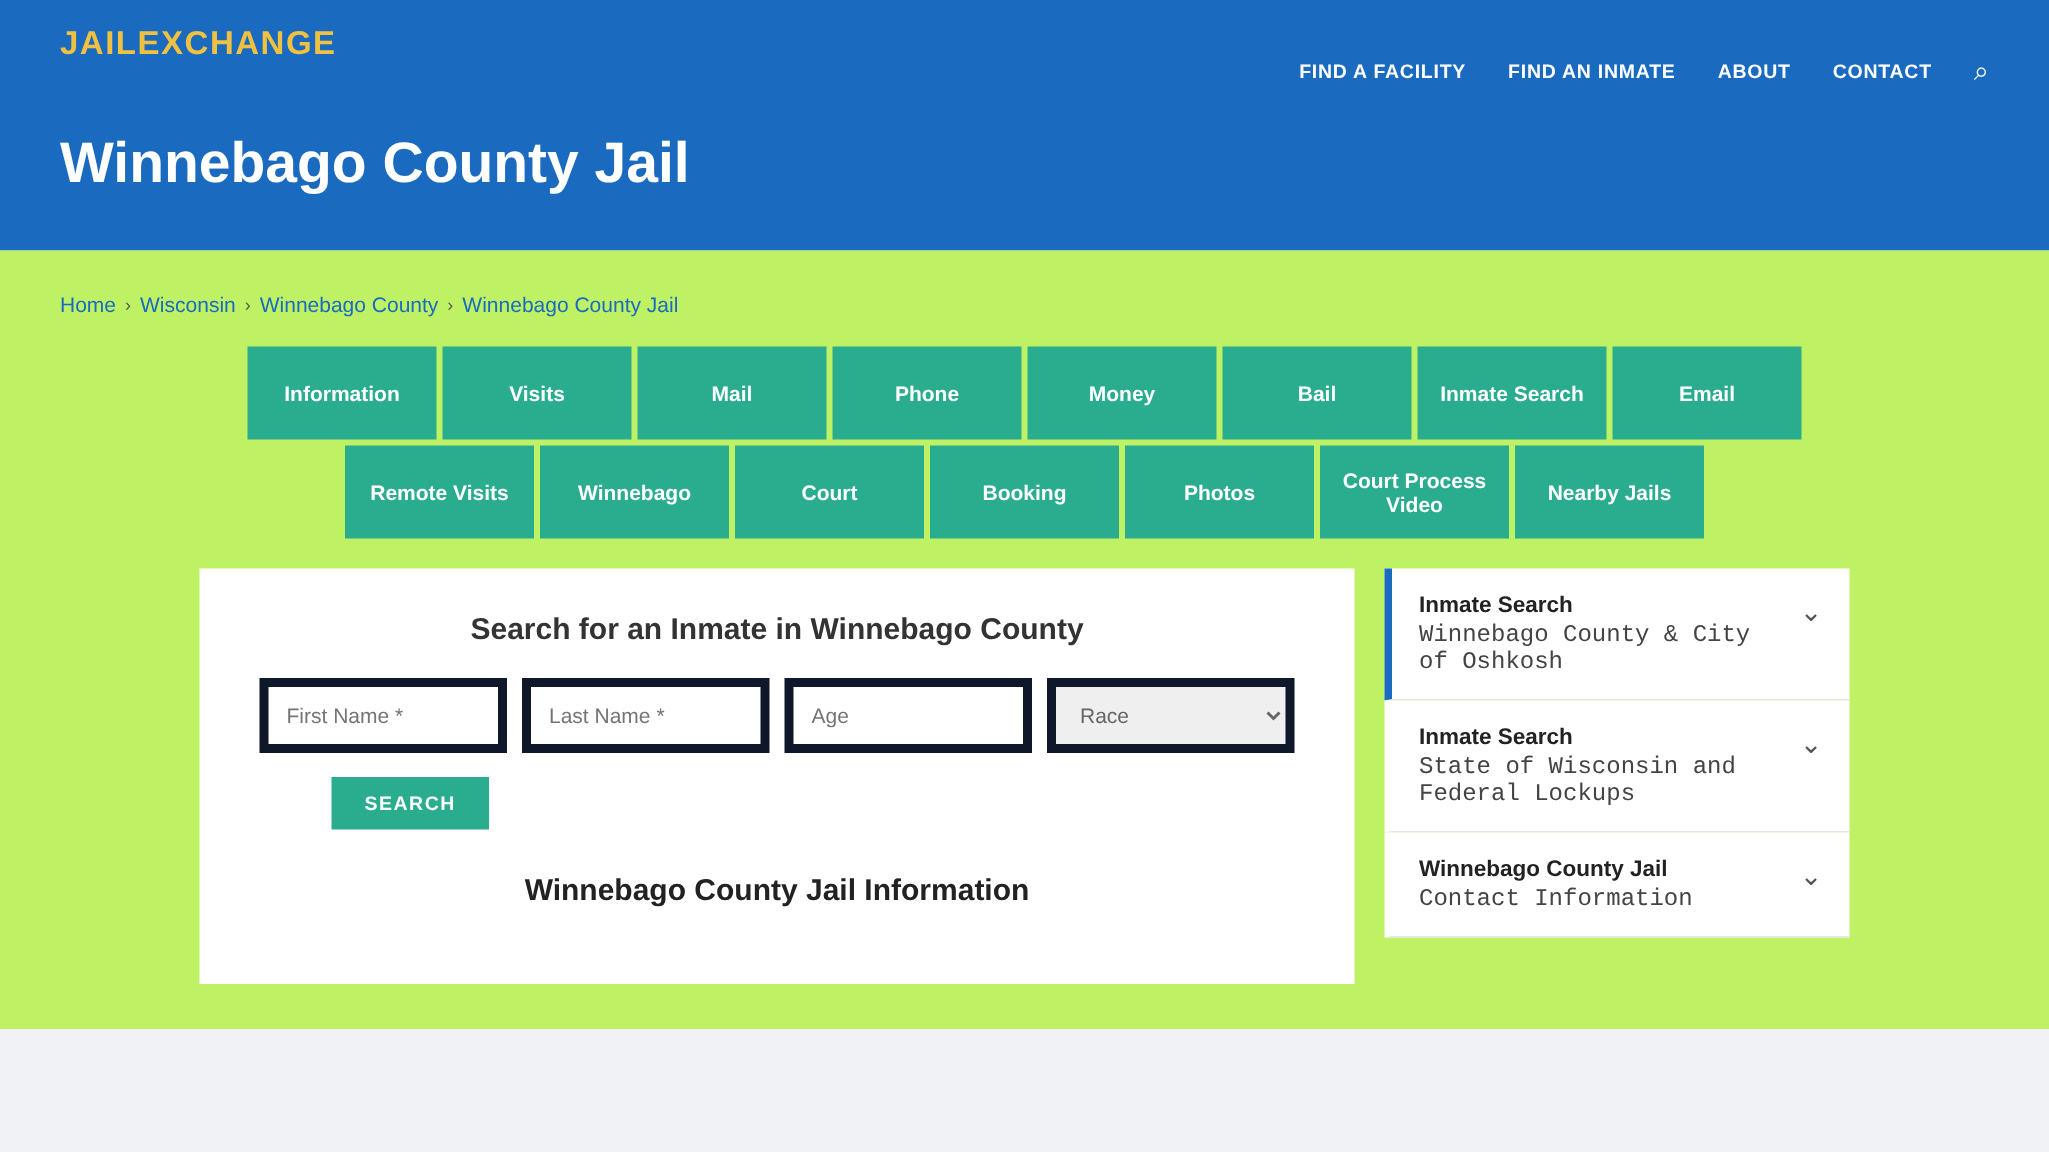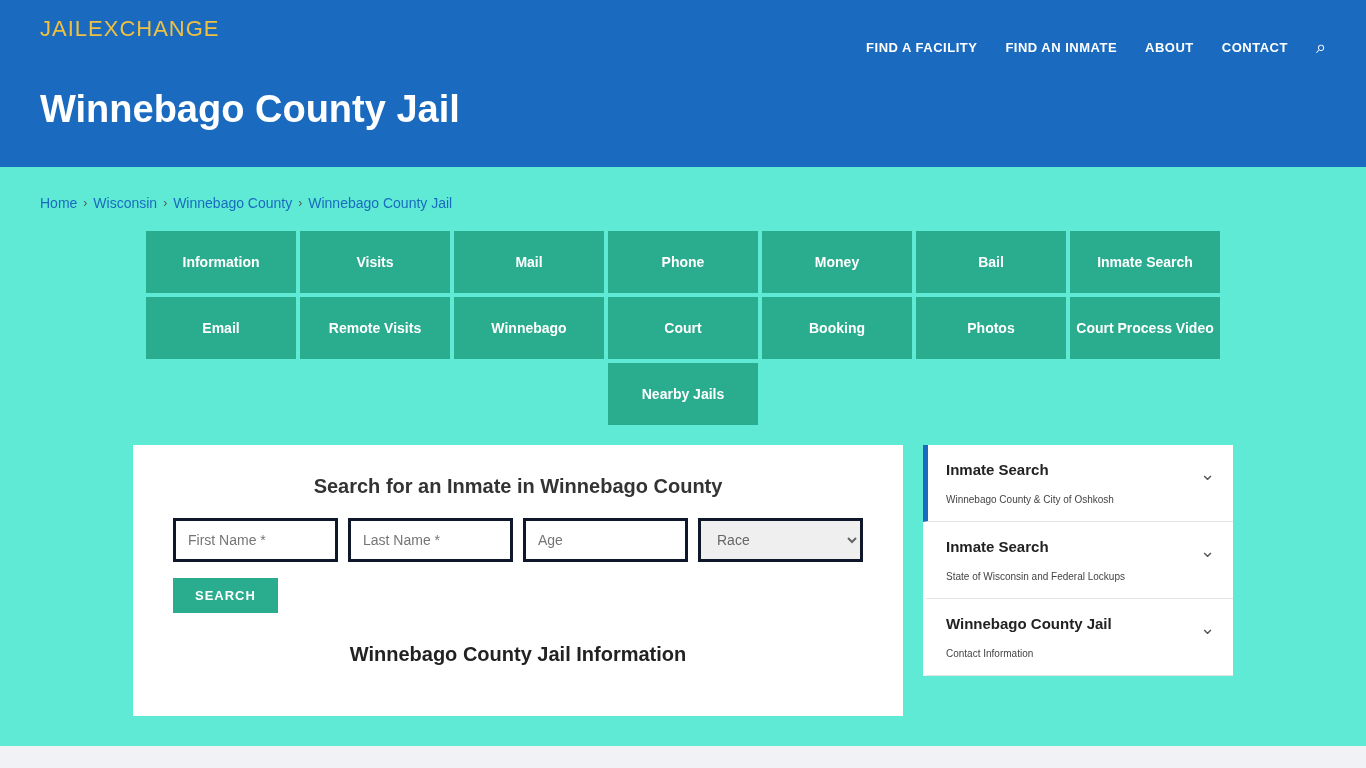--- a/index.html
+++ b/index.html
@@ -9,21 +9,21 @@
     .navbar {
       background: #1a6bbf;
       display: flex;
       align-items: center;
       justify-content: space-between;
       padding: 0 40px;
       height: 58px;
     }
     .navbar-logo {
       font-size: 22px;
-      font-weight: 400;
+      font-weight: 700;
       color: #fff;
       letter-spacing: 1px;
     }
     .navbar-logo span { color: #f0c040; }
     .navbar-links {
       display: flex;
       align-items: center;
       gap: 28px;
       margin-top: 36px;
     }
@@ -47,21 +47,21 @@
       padding: 30px 40px 36px 40px;
     }
     .hero h1 {
       color: #fff;
       font-size: 38px;
       font-weight: 800;
     }
 
     
     .main-wrapper {
-      background: #5eead4;
+      background: #bef264;
       padding: 18px 40px 30px 40px;
     }
 
     
     .breadcrumb {
       display: flex;
       align-items: center;
       gap: 6px;
       font-size: 14px;
       padding: 10px 0 20px 0;
@@ -85,21 +85,21 @@
       max-width: 1100px;
       margin-left: auto;
       margin-right: auto;
     }
     .btn-tile {
       background: #2aac8f;
       color: #fff;
       font-size: 14px;
       font-weight: 600;
       padding: 0;
-      width: 150px;
+      width: 126px;
       height: 62px;
       display: flex;
       align-items: center;
       justify-content: center;
       cursor: pointer;
       border: none;
       text-align: center;
     }
 
     
@@ -123,38 +123,39 @@
       font-weight: 700;
       margin-bottom: 20px;
     }
     .search-inputs {
       display: flex;
       gap: 10px;
       margin-bottom: 16px;
       flex-wrap: wrap;
     }
     .search-inputs input, .search-inputs select {
-      border: 3px solid #0f172a;
+      border: 6px solid #0f172a;
       padding: 10px 12px;
       font-size: 14px;
       color: #666;
       flex: 1;
       min-width: 100px;
     }
     .search-inputs select { min-width: 130px; }
     .search-btn {
       background: #2aac8f;
       color: #fff;
       border: none;
       padding: 10px 22px;
       font-size: 13px;
       font-weight: 700;
       letter-spacing: 1px;
       cursor: pointer;
       text-transform: uppercase;
+      margin-left: 48px;
     }
 
     
     .info-heading {
       font-size: 22px;
       font-weight: 800;
       margin-top: 24px;
       color: #222;
     }
 
@@ -176,23 +177,24 @@
       border-bottom: 1px solid #e5e5e5;
     }
     .sidebar-item.active { border-left-color: #1a6bbf; }
     .sidebar-item-text {}
     .sidebar-item-title {
       font-weight: 700;
       font-size: 15px;
       color: #222;
     }
     .sidebar-item-subtitle {
-      font-size: 10px;
+      font-size: 16px;
       color: #444;
-      margin-top: 16px;
+      margin-top: 2px;
+      font-family: Liberation Mono, monospace;
     }
     .sidebar-chevron {
       font-size: 18px;
       color: #555;
       margin-left: 10px;
       margin-top: 2px;
     }
   </style>
 </head>
 <body>

